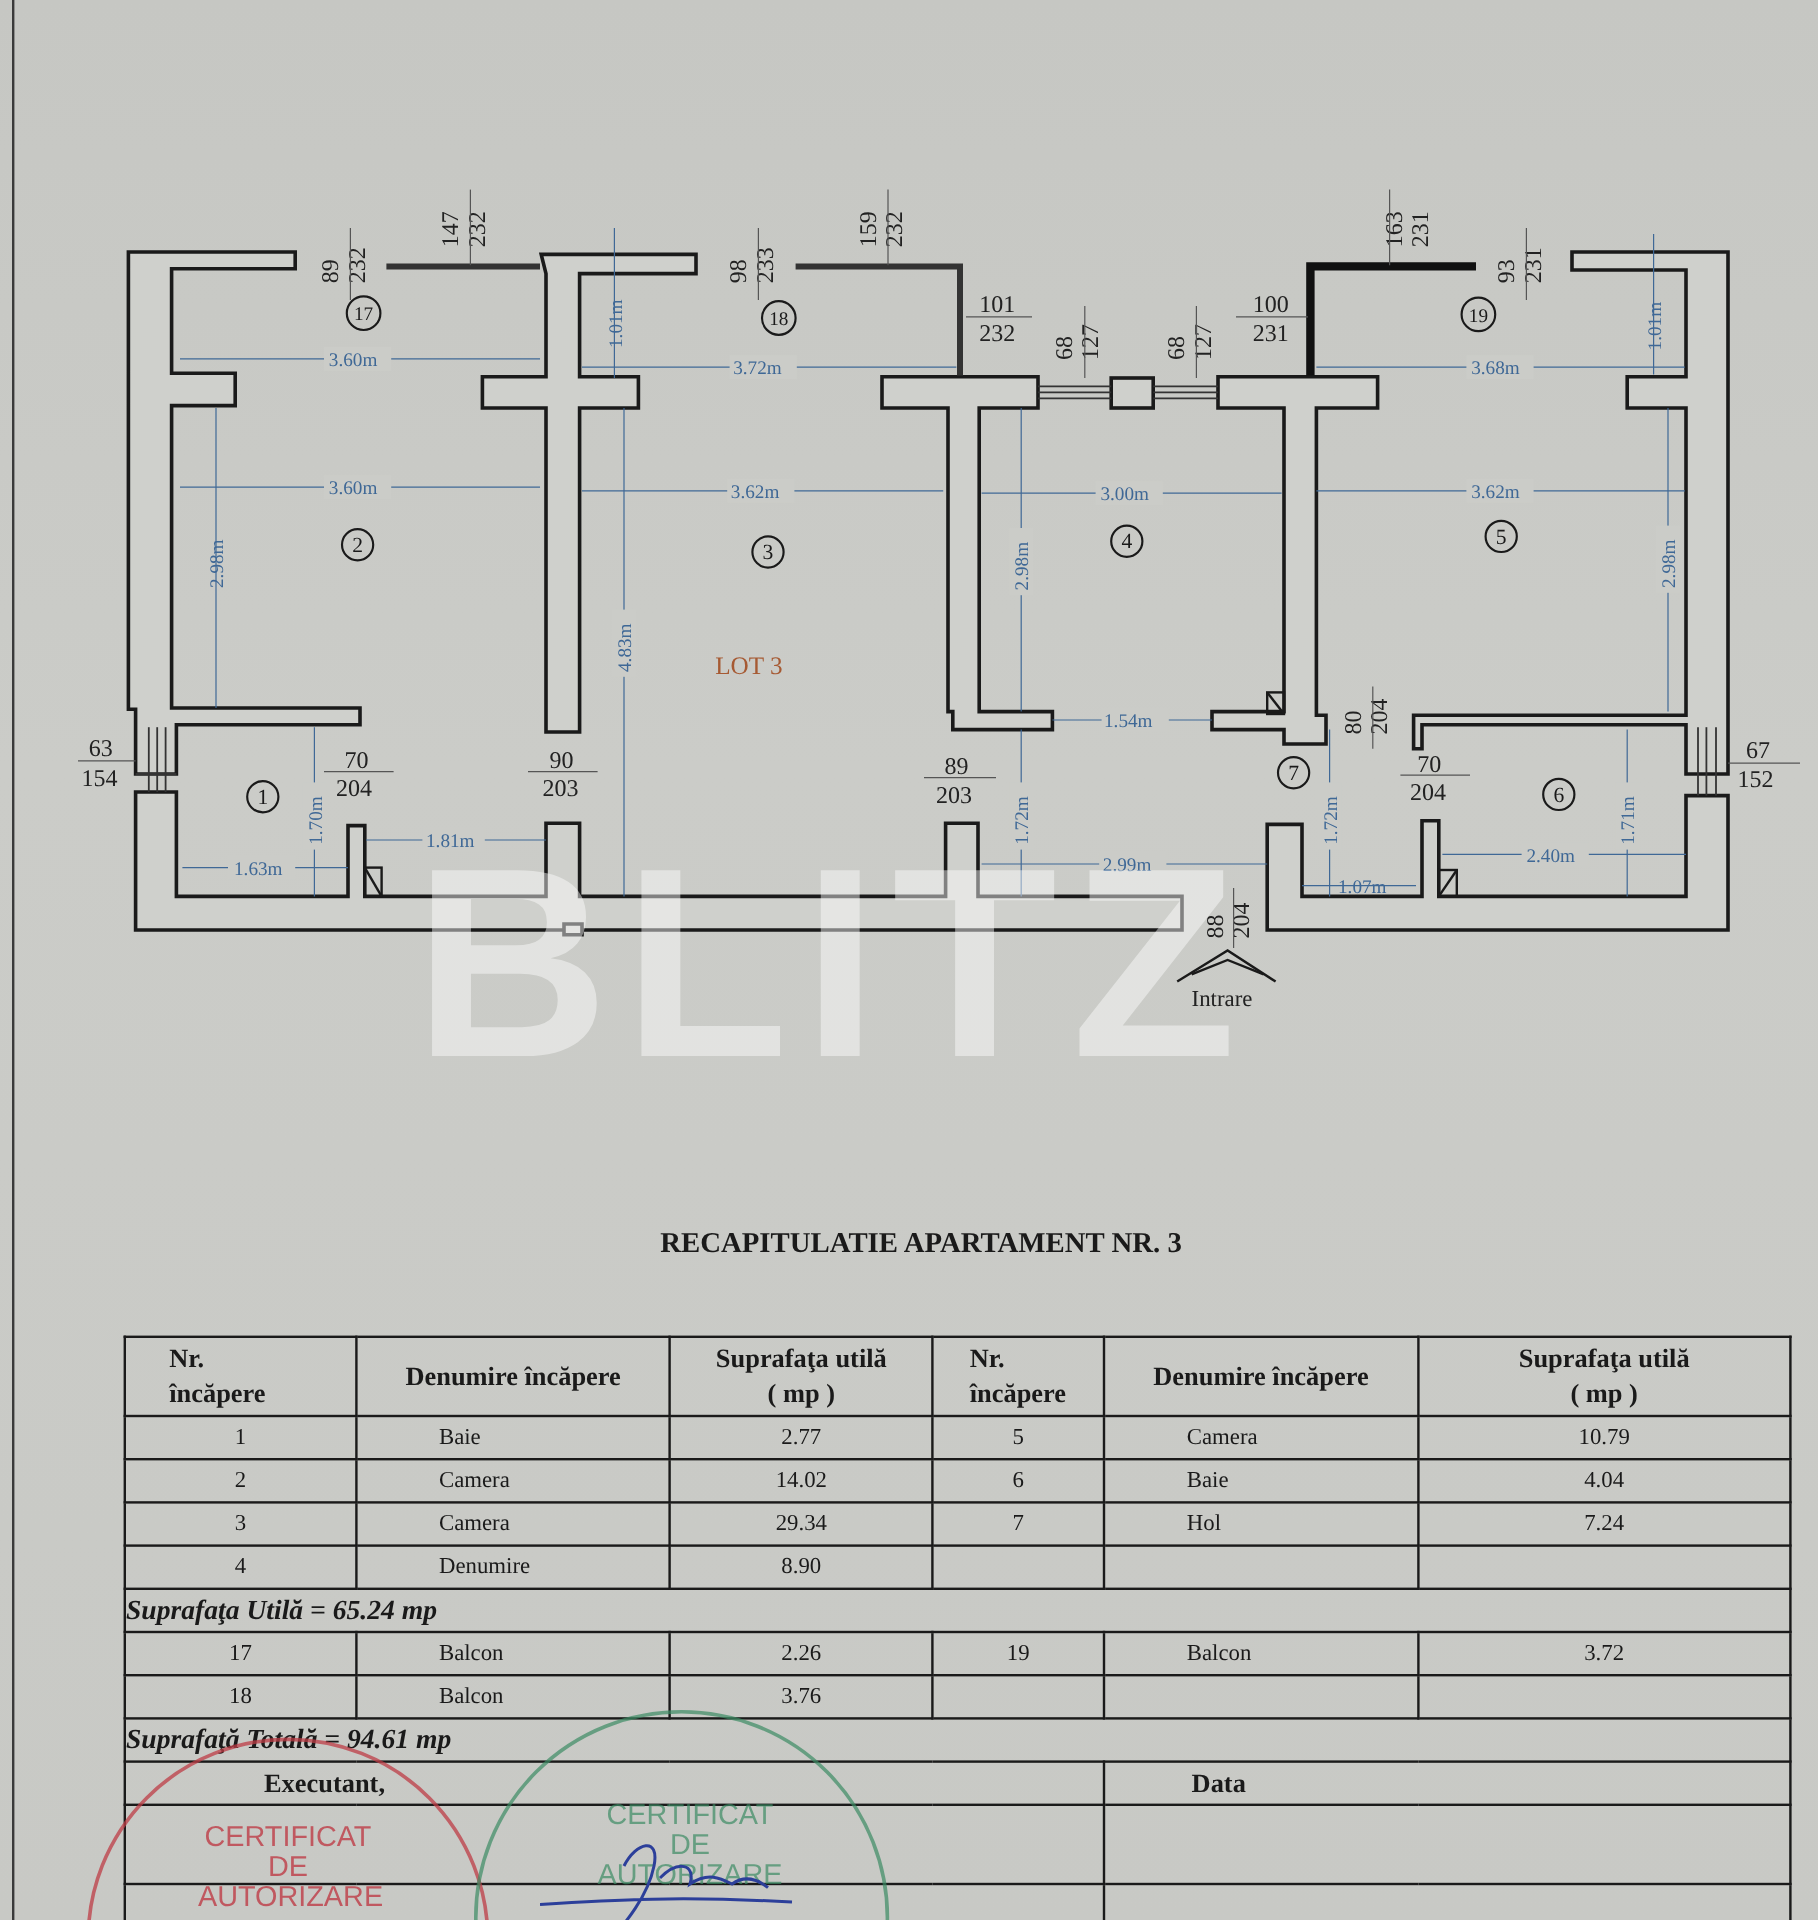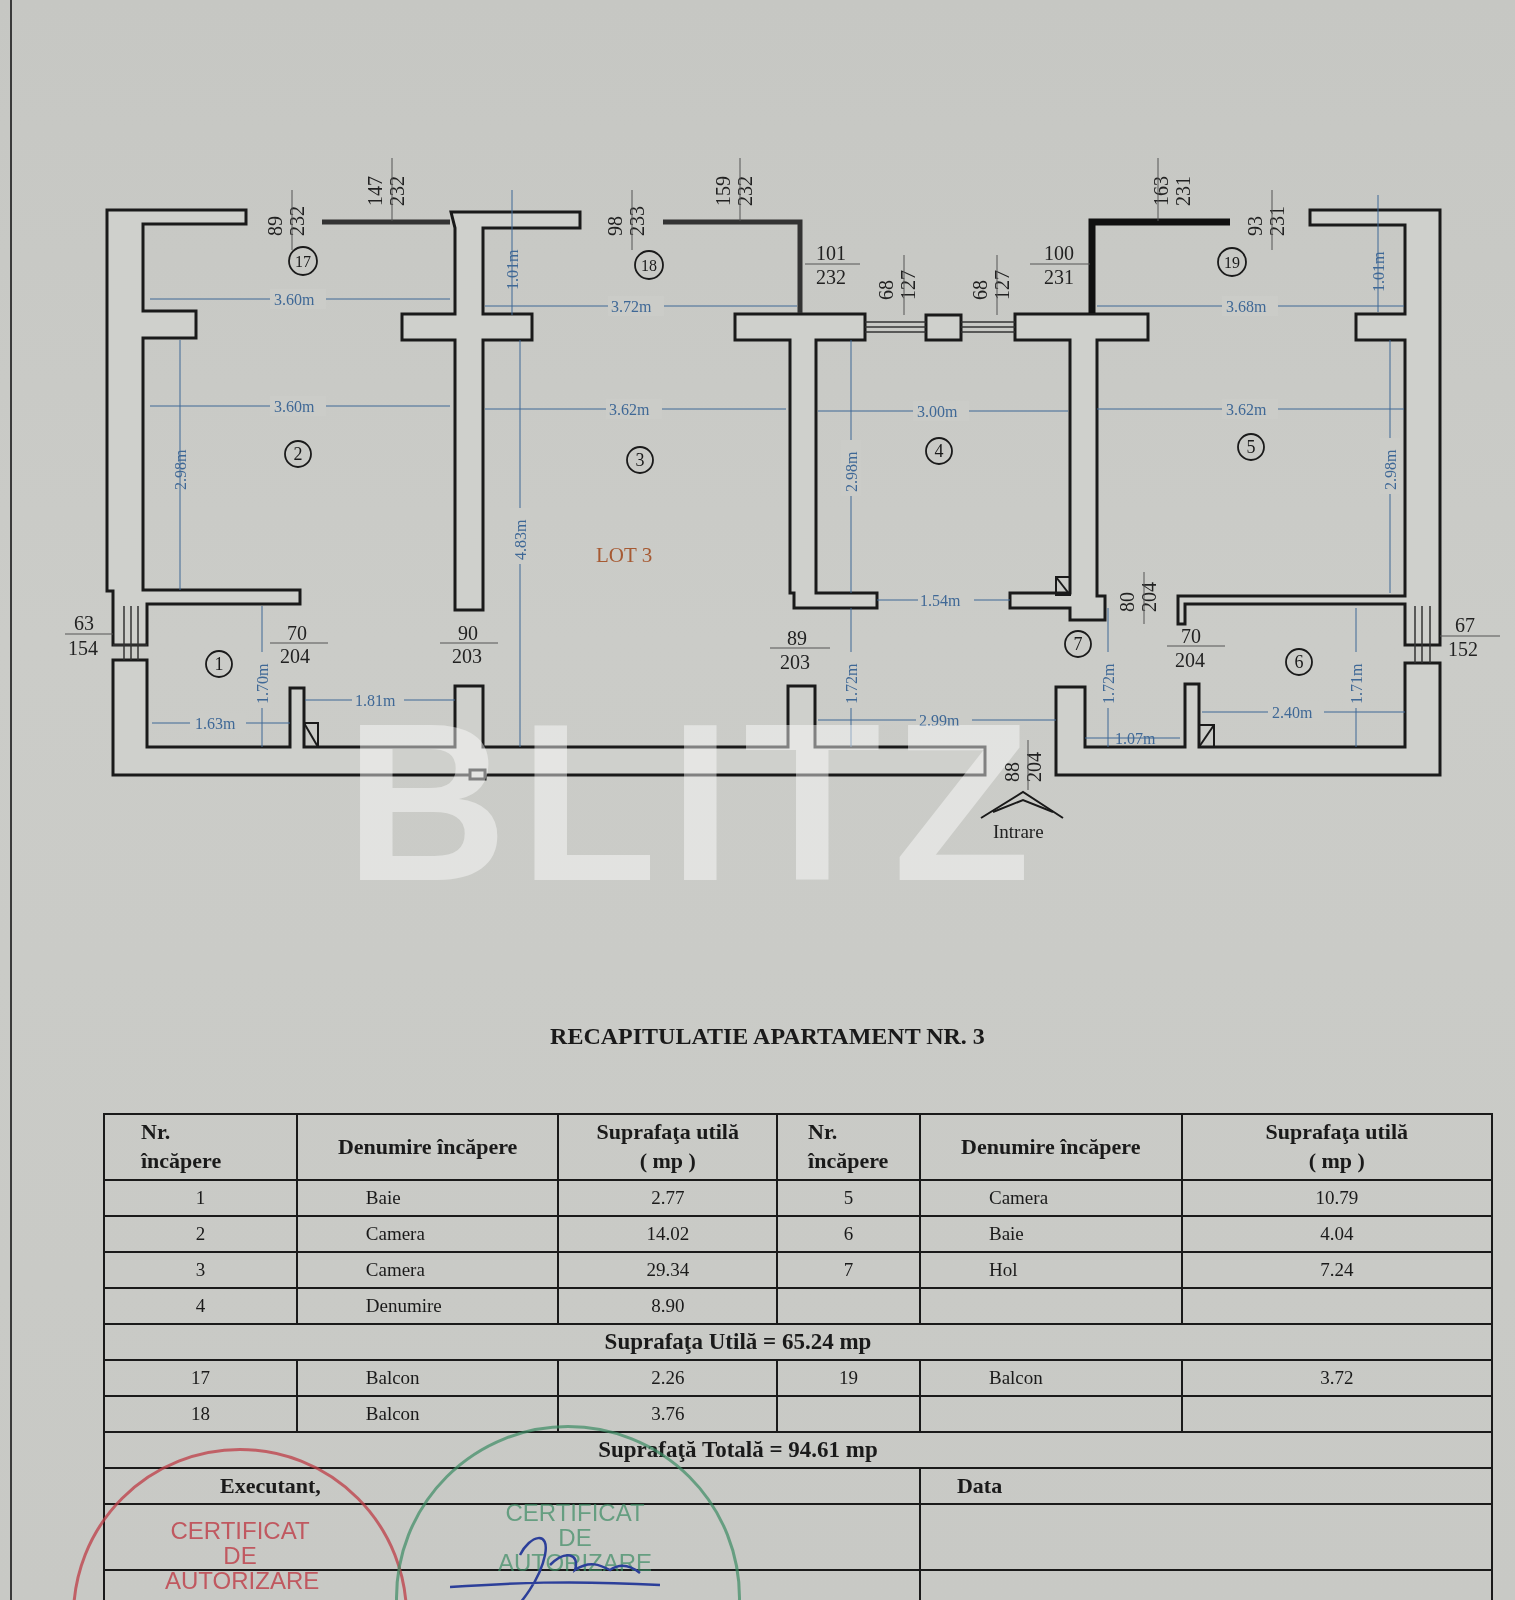--- a/index.html
+++ b/index.html
@@ -36,21 +36,21 @@
     position: absolute; left: 103px; top: 1113px; width: 1390px;
     border-collapse: collapse; font-family: "Liberation Serif", serif; color: #1a1a1a;
   }
   table.recap td, table.recap th {
     border: 2px solid #1a1a1a; font-size: 19px; padding: 0; height: 34px;
   }
   table.recap th { font-weight: bold; font-size: 22px; height: 64px; line-height: 1.3; }
   .c { text-align: center; }
   .name { padding-left: 68px !important; text-align: left; }
   .name2 { padding-left: 68px !important; text-align: left; }
-  .sum { text-align: center; font-weight: bold; font-size: 23px !important; }
+  .sum { font-weight: bold; font-size: 23px !important; font-style: italic; }
   .foot { font-weight: bold; font-size: 22px !important; }
   .stamp {
     position: absolute; border-radius: 50%; pointer-events: none;
   }
   .stamp-red { left: 72px; top: 1448px; width: 330px; height: 330px; border: 3px solid rgba(190,60,70,0.75); }
   .stamp-green { left: 395px; top: 1425px; width: 340px; height: 340px; border: 3px solid rgba(60,140,100,0.7); }
   .stamp-text { position: absolute; font-family: "Liberation Sans", sans-serif; font-size: 24px; text-align: center; line-height: 1.05; }
   .red-t { color: rgba(190,60,70,0.8); left: 165px; top: 1518px; width: 150px; }
   .green-t { color: rgba(60,140,100,0.7); left: 495px; top: 1500px; width: 160px; }
   .signature { position: absolute; left: 450px; top: 1525px; }
@@ -388,21 +388,21 @@
         <td class="c">3.76</td>
     <td class="c"></td>
         <td class="name2"></td>
         <td class="c"></td>
   </tr>
   <tr>
     <td colspan="6" class="sum" style="padding-right:120px">Suprafaţă Totală = 94.61 mp</td>
   </tr>
   <tr>
     <td colspan="4" class="foot" style="padding-left:115px">Executant,</td>
-    <td colspan="2" class="foot" style="padding-left:36px">Data</td>
+    <td colspan="2" class="foot" style="padding-left:72px">Data</td>
   </tr>
   <tr>
     <td colspan="4" style="height:64px"></td>
     <td colspan="2" style="height:64px"></td>
   </tr>
   <tr>
     <td colspan="4"></td>
         <td colspan="2"></td>
   </tr>
 </tbody>

